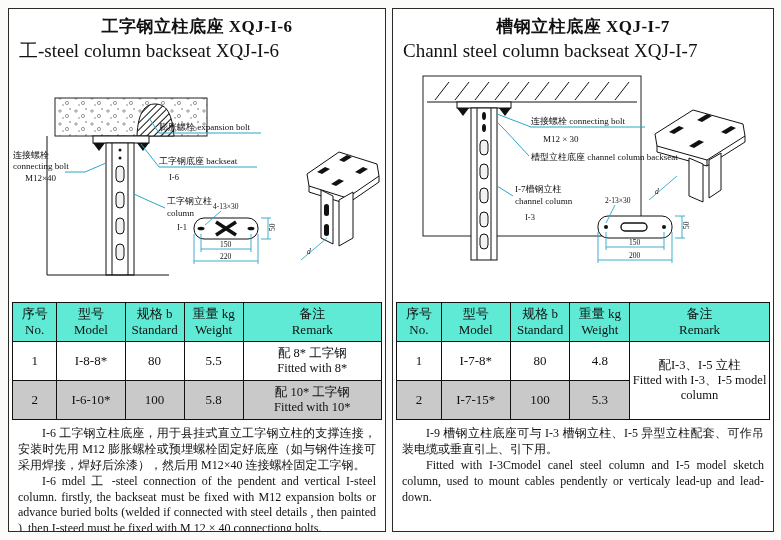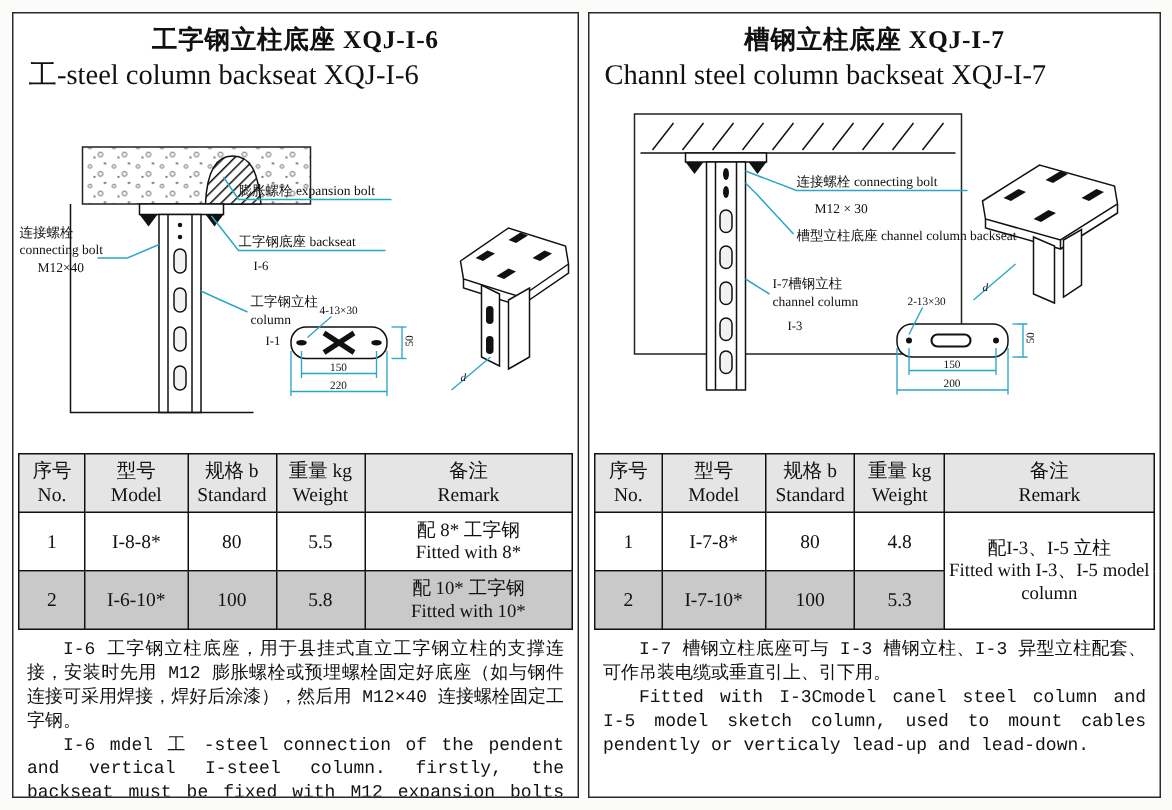--- a/index.html
+++ b/index.html
@@ -21,27 +21,27 @@
   svg.drawing{display:block;margin:4px 0 0 0;}
   svg text{font-family:"Liberation Serif","DejaVu Serif",serif;fill:#111;}
   .lbl{font-size:9px;}
   .dim{font-size:7.5px;}
   .model{font-size:8.5px;}
   table.spec{
     border-collapse:collapse;width:calc(100% - 6px);margin:2px 3px 0 3px;
     text-align:center;font-size:13px;table-layout:fixed;
   }
   table.spec th,table.spec td{border:1px solid #111;}
-  table.spec thead tr{background:#e5e5e5;}
+  table.spec thead tr{background:#5eead4;}
   table.spec th{font-weight:normal;padding:3px 1px;line-height:1.25;}
   table.spec td{padding:1px 2px;height:36px;line-height:1.2;}
   tr.alt td{background:#c9c9c9;}
   td.remark-cell{font-size:12.5px;margin-top:20px;}
   .notes{padding:6px 9px 0 9px;font-size:12px;line-height:1.32;text-align:justify;}
-  .notes p{margin:0;text-indent:2em;font-family:Liberation Mono, monospace;}
+  .notes p{margin:0;text-indent:2em;}
   .leader{stroke:#2ba6c8;stroke-width:1;fill:none;}
   .dimline{stroke:#2ba6c8;stroke-width:.9;fill:none;}
   .ink{stroke:#111;fill:none;}
 </style>
 </head>
 <body>
 
 <div class="panel" id="panel-left">
   <div class="titles">
     <div class="title-zh">工字钢立柱底座 XQJ-I-6</div>
@@ -337,24 +337,24 @@
         <td>I-7-8*</td>
         <td>80</td>
         <td>4.8</td>
         <td class="remark-cell" rowspan="2">
           <div>配I-3、I-5 立柱</div>
           <div>Fitted with I-3、I-5 model column</div>
         </td>
       </tr>
       <tr class="alt">
         <td>2</td>
-        <td>I-7-10*</td>
+        <td>I-7-15*</td>
         <td>100</td>
         <td>5.3</td>
       </tr>
     </tbody>
   </table>
 
   <div class="notes">
-    <p>I-7 槽钢立柱底座可与 I-3 槽钢立柱、I-3 异型立柱配套、可作吊装电缆或垂直引上、引下用。</p>
+    <p>I-9 槽钢立柱底座可与 I-3 槽钢立柱、I-5 异型立柱配套、可作吊装电缆或垂直引上、引下用。</p>
     <p>Fitted with I-3Cmodel canel steel column and I-5 model sketch column, used to mount cables pendently or verticaly lead-up and lead-down.</p>
   </div>
 </div>
 
 </body></html>

